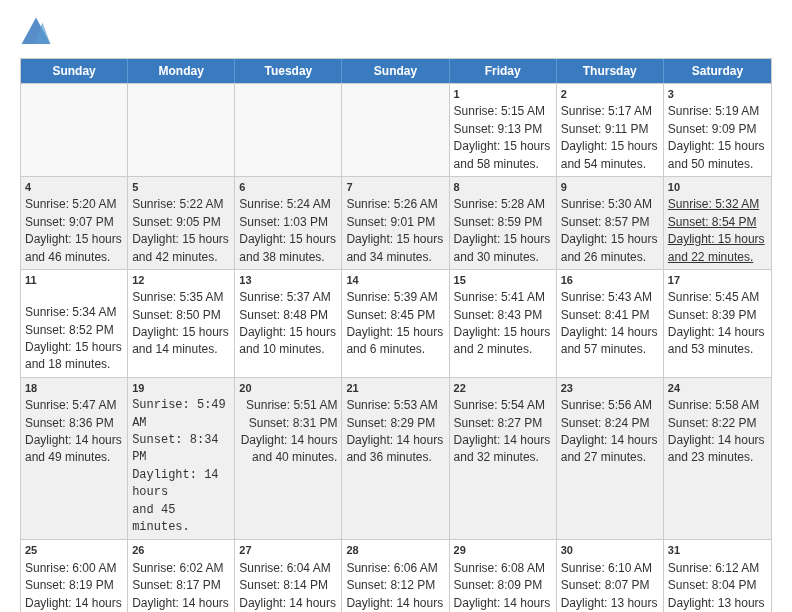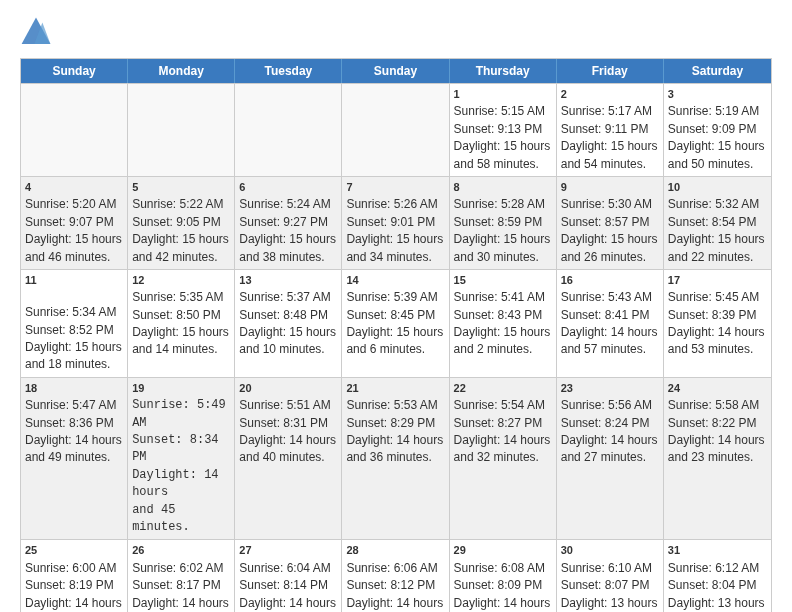--- a/index.html
+++ b/index.html
@@ -139,22 +139,22 @@
       <h2></h2>
     </div>
   </div>
 
   <div class="calendar">
     <div class="cal-header">
     <div class="cal-header-cell">Sunday</div>
         <div class="cal-header-cell">Monday</div>
         <div class="cal-header-cell">Tuesday</div>
         <div class="cal-header-cell">Sunday</div>
+        <div class="cal-header-cell">Friday</div>
         <div class="cal-header-cell">Thursday</div>
-        <div class="cal-header-cell">Friday</div>
         <div class="cal-header-cell">Saturday</div>
       </div>
     <div class="cal-body">
     <div class="cal-row">
           <div class="cal-cell empty"></div>
           <div class="cal-cell empty"></div>
           <div class="cal-cell empty"></div>
           <div class="cal-cell empty"></div>
           <div class="cal-cell">
             <span class="day-num">1</span>
@@ -189,21 +189,21 @@
           <div class="cal-cell shaded">
             <span class="day-num">5</span>
             <div class="cell-info" style="white-space: pre-line;">Sunrise: 5:22 AM
 Sunset: 9:05 PM
 Daylight: 15 hours
 and 42 minutes.</div>
           </div>
           <div class="cal-cell shaded">
             <span class="day-num">6</span>
             <div class="cell-info" style="white-space: pre-line;">Sunrise: 5:24 AM
-Sunset: 9:27 PM
+Sunset: 1:03 PM
 Daylight: 15 hours
 and 38 minutes.</div>
           </div>
           <div class="cal-cell shaded">
             <span class="day-num">7</span>
             <div class="cell-info" style="white-space: pre-line;">Sunrise: 5:26 AM
 Sunset: 9:01 PM
 Daylight: 15 hours
 and 34 minutes.</div>
           </div>
@@ -216,21 +216,21 @@
           </div>
           <div class="cal-cell shaded">
             <span class="day-num">9</span>
             <div class="cell-info" style="white-space: pre-line;">Sunrise: 5:30 AM
 Sunset: 8:57 PM
 Daylight: 15 hours
 and 26 minutes.</div>
           </div>
           <div class="cal-cell shaded">
             <span class="day-num">10</span>
-            <div class="cell-info" style="white-space: pre-line;">Sunrise: 5:32 AM
+            <div class="cell-info" style="white-space: pre-line; text-decoration: underline;">Sunrise: 5:32 AM
 Sunset: 8:54 PM
 Daylight: 15 hours
 and 22 minutes.</div>
           </div>
         </div>
         <div class="cal-row">
           <div class="cal-cell">
             <span class="day-num">11</span>
             <div class="cell-info" style="white-space: pre-line; margin-top: 16px;">Sunrise: 5:34 AM
 Sunset: 8:52 PM
@@ -290,21 +290,21 @@
           </div>
           <div class="cal-cell shaded">
             <span class="day-num">19</span>
             <div class="cell-info" style="white-space: pre-line; font-family: Liberation Mono, monospace;">Sunrise: 5:49 AM
 Sunset: 8:34 PM
 Daylight: 14 hours
 and 45 minutes.</div>
           </div>
           <div class="cal-cell shaded">
             <span class="day-num">20</span>
-            <div class="cell-info" style="white-space: pre-line;">Sunrise: 5:51 AM
+            <div class="cell-info" style="white-space: pre-line; text-align: right;">Sunrise: 5:51 AM
 Sunset: 8:31 PM
 Daylight: 14 hours
 and 40 minutes.</div>
           </div>
           <div class="cal-cell shaded">
             <span class="day-num">21</span>
             <div class="cell-info" style="white-space: pre-line;">Sunrise: 5:53 AM
 Sunset: 8:29 PM
 Daylight: 14 hours
 and 36 minutes.</div>

